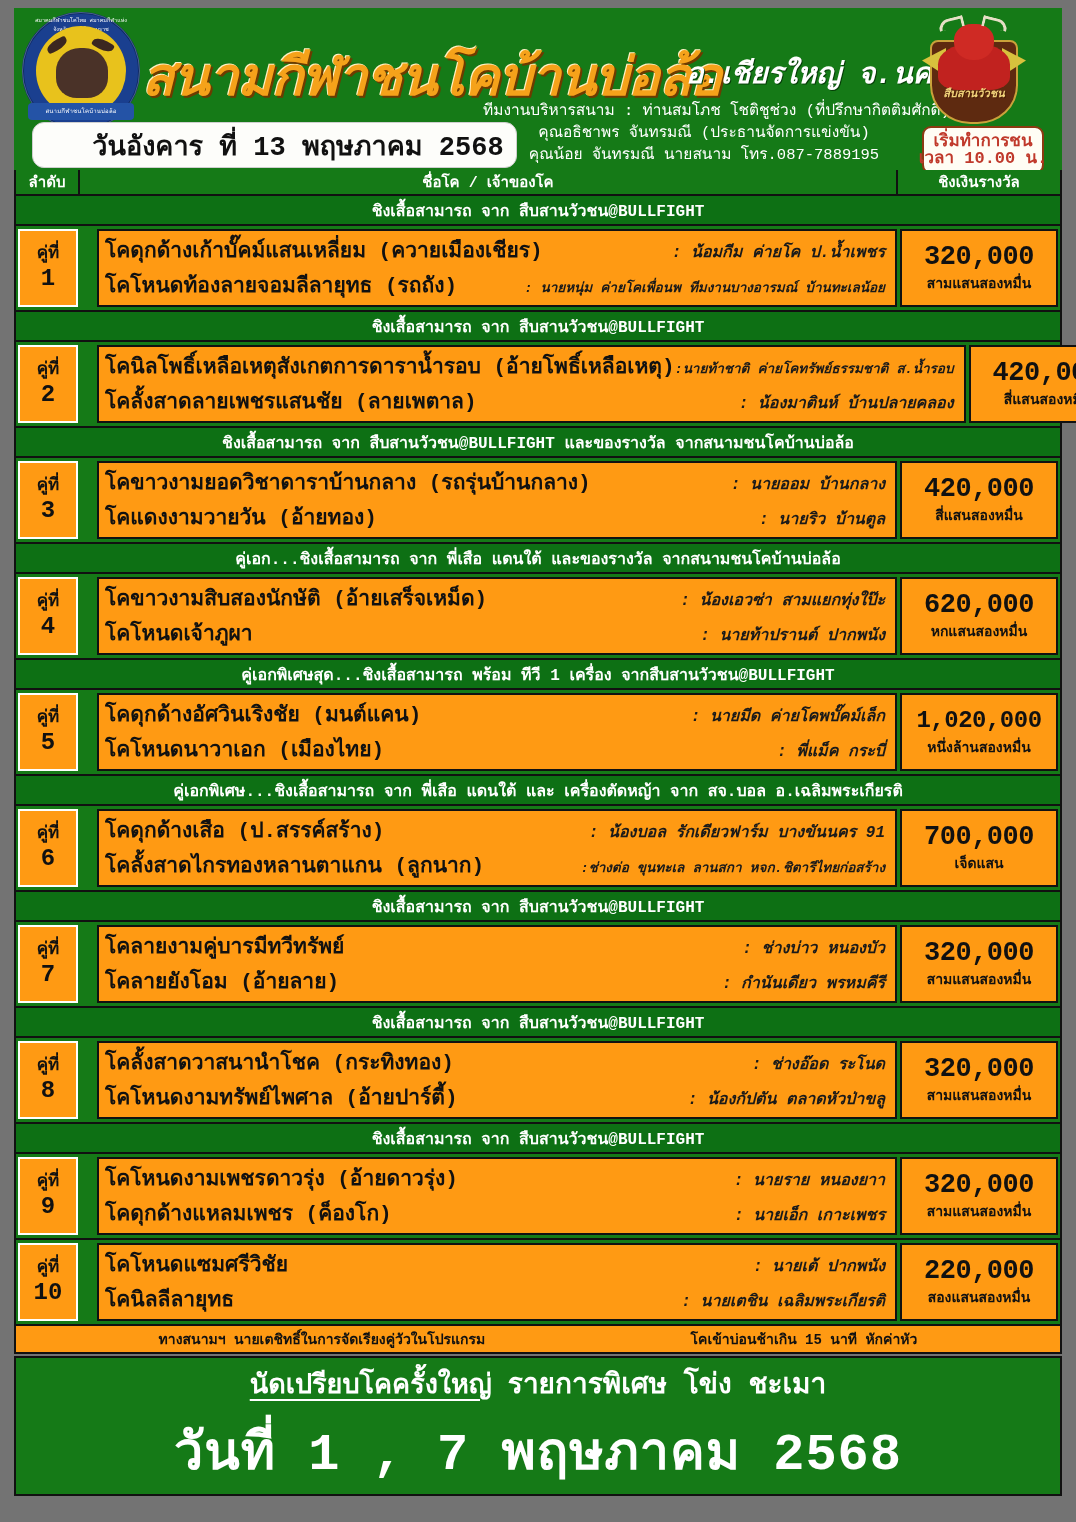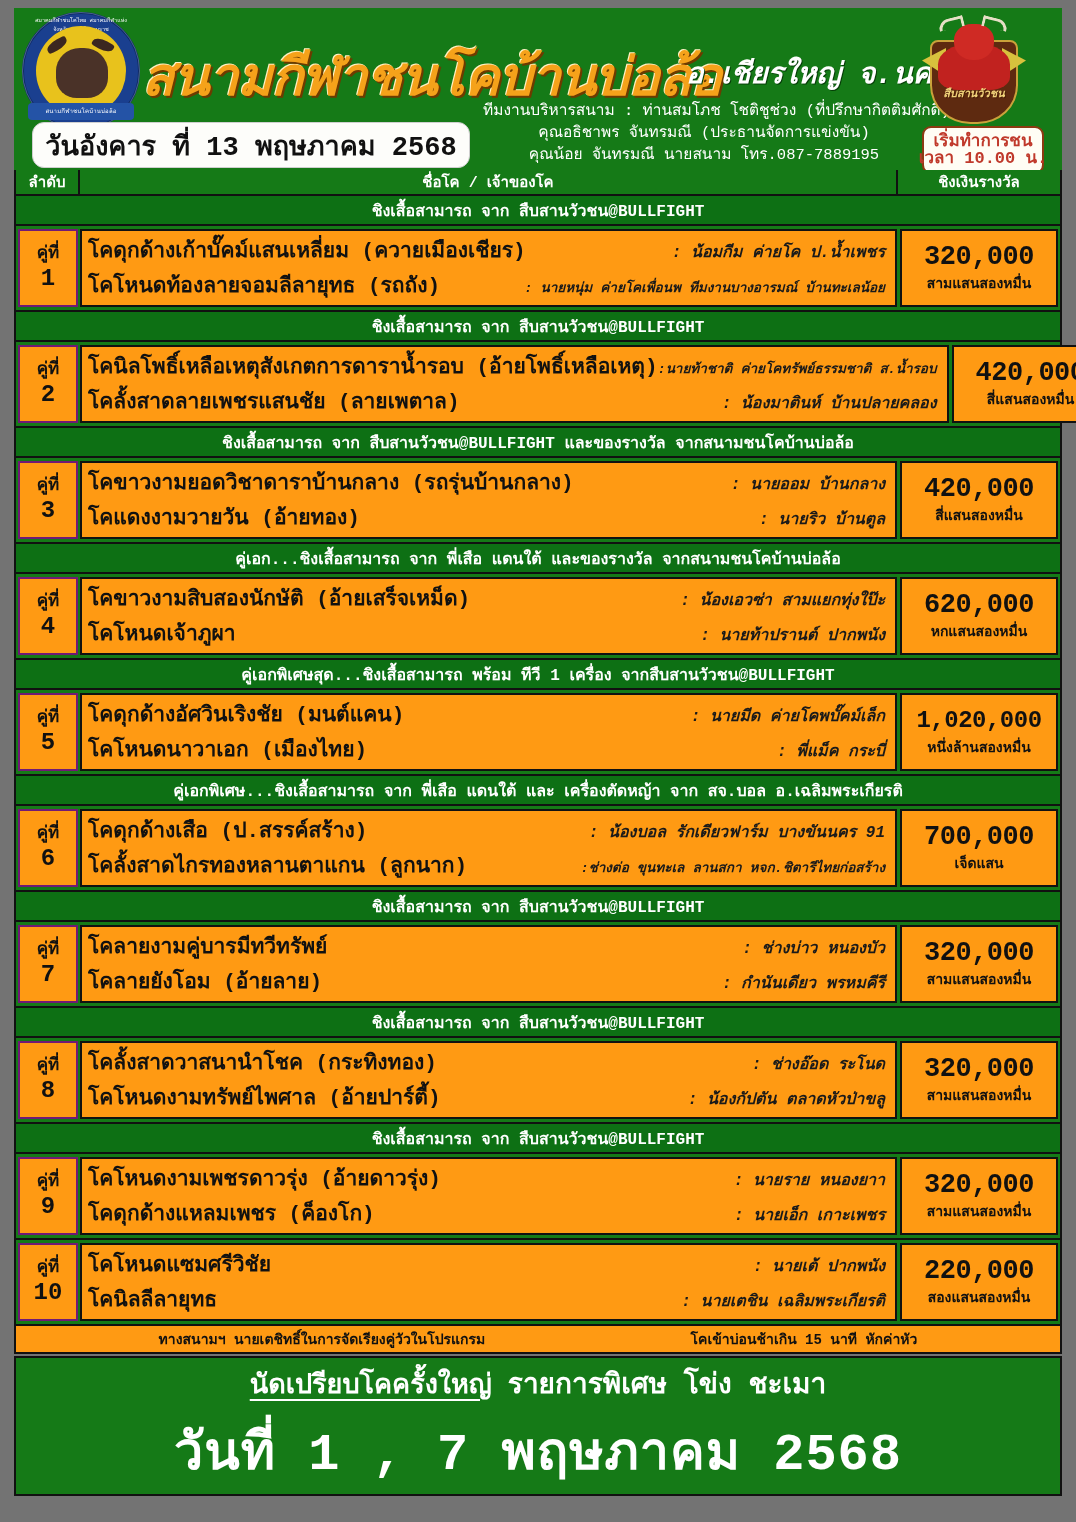--- a/index.html
+++ b/index.html
@@ -87,21 +87,21 @@
     font-size:15.5px;line-height:22px;white-space:nowrap;
   }
   .org-lines div:nth-child(1){text-align:right;padding-right:4px;}
   .org-lines div:nth-child(2){text-align:center;}
   .org-lines div:nth-child(3){text-align:center;}
 
   .datebox{
     position:absolute;left:18px;top:114px;width:436px;height:44px;
     background:#fdfdfa;border-radius:12px;
     border:1px solid #cfcfcf;
-    display:flex;align-items:center;justify-content:center;
+    display:flex;align-items:center;justify-content:center;padding-left:47px;
   }
   .datebox span{
     font-size:27px;font-weight:bold;color:#111;white-space:nowrap;
   }
 
   .logo-right{
     position:absolute;right:32px;top:2px;width:112px;height:118px;
   }
   .logo-right .shield{
     position:absolute;left:12px;top:30px;width:88px;height:84px;
@@ -181,23 +181,23 @@
 
   .pairrow{
     display:flex;
     background:#157a17;
     border-left:2px solid #111;border-right:2px solid #111;border-bottom:2px solid #111;
     box-sizing:border-box;
     padding:3px 2px;
   }
   .pairrow .no{
     width:60px;flex:0 0 60px;background:#ff9a13;
-    border:2px solid #701a75;box-sizing:border-box;
+    border:2px solid #ffffff;box-sizing:border-box;
     display:flex;flex-direction:column;align-items:center;justify-content:center;
-    margin-right:2px;
+    margin-right:19px;
   }
   .pairrow .no .kt{font-size:17px;font-weight:bold;color:#111;line-height:22px;}
   .pairrow .no .num{font-size:24px;font-weight:bold;color:#111;line-height:28px;}
   .pairrow .names{
     flex:1 1 auto;background:#ff9a13;border:2px solid #111;box-sizing:border-box;
     margin-right:3px;padding:2px 0 2px 6px;
     display:flex;flex-direction:column;justify-content:center;
   }
   .pairrow .names .line{
     display:flex;align-items:baseline;height:35px;white-space:nowrap;overflow:hidden;

